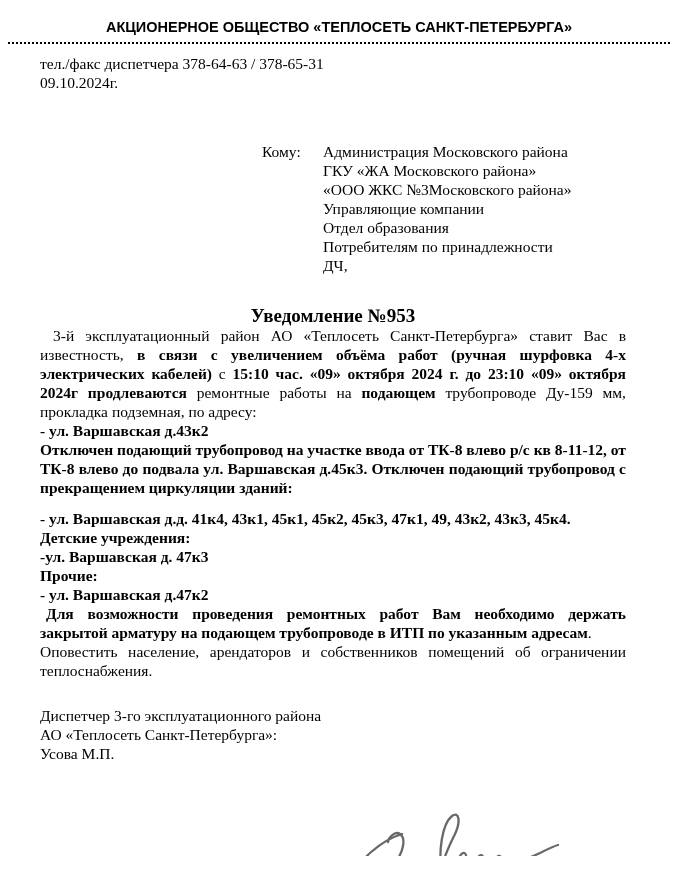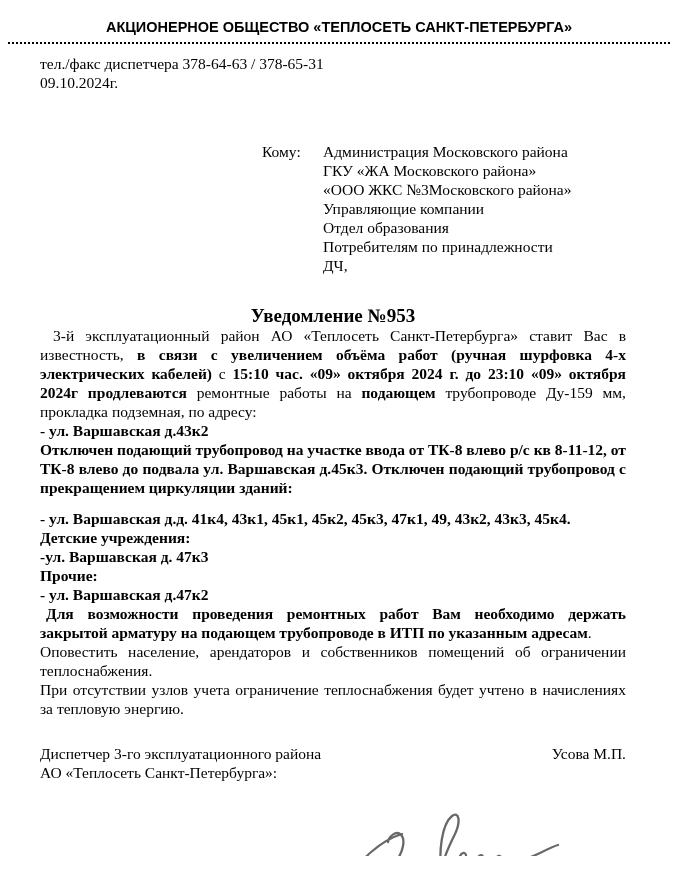--- a/index.html
+++ b/index.html
@@ -34,21 +34,21 @@
   .recipients-label { flex:none; width:61px; }
   .doc-title { text-align:center; font-weight:bold; font-size:19px; margin-top:31px; line-height:20px; }
   p.para { margin:0; }
   .intro { margin-top:21px; text-align:justify; text-indent:13px; }
   .addr { margin-top:10px; font-weight:bold; }
   .shutdown { margin-top:19px; font-weight:bold; text-align:justify; }
   .buildings { margin-top:12px; font-weight:bold; }
   .req { margin-top:8px; text-align:justify; text-indent:6px; }
   .plain { text-align:justify; }
   .b { font-weight:bold; }
-  .sig-row { display:flex; justify-content:space-between; margin-top:26px; }
+  .sig-row { display:flex; justify-content:space-between; margin-top:26px;flex-direction:column; }
   .signature-svg { position:absolute; left:342px; top:806px; width:238px; height:80px; }
   .signature-svg path { fill:none; stroke:#4d4d4d; stroke-width:2.3; stroke-linecap:round; stroke-linejoin:round; opacity:.85; }
 </style>
 </head>
 <body>
 
 <div class="page">
 
   <div class="org-name">АКЦИОНЕРНОЕ ОБЩЕСТВО «ТЕПЛОСЕТЬ САНКТ-ПЕТЕРБУРГА»</div>
   <div class="separator"></div>
@@ -84,21 +84,20 @@
     <div class="buildings">
       <div>- ул. Варшавская д.д. 41к4, 43к1, 45к1, 45к2, 45к3, 47к1, 49, 43к2, 43к3, 45к4.</div>
       <div>Детские учреждения:</div>
       <div>-ул. Варшавская д. 47к3</div>
       <div>Прочие:</div>
       <div>- ул. Варшавская д.47к2</div>
     </div>
 
     <p class="para req"><span class="b">Для возможности проведения ремонтных работ Вам необходимо держать закрытой арматуру на подающем трубопроводе в ИТП по указанным адресам</span><span>.</span></p>
     <p class="para plain">Оповестить население, арендаторов и собственников помещений об ограничении теплоснабжения.</p>
-    <p class="para plain">При отсутствии узлов учета ограничение теплоснабжения будет учтено в начислениях за тепловую энергию.</p>
 
     <div class="sig-row">
       <div>
         <div>Диспетчер 3-го эксплуатационного района</div>
         <div>АО «Теплосеть Санкт-Петербурга»:</div>
       </div>
       <div>Усова М.П.</div>
     </div>
 
   </div>

